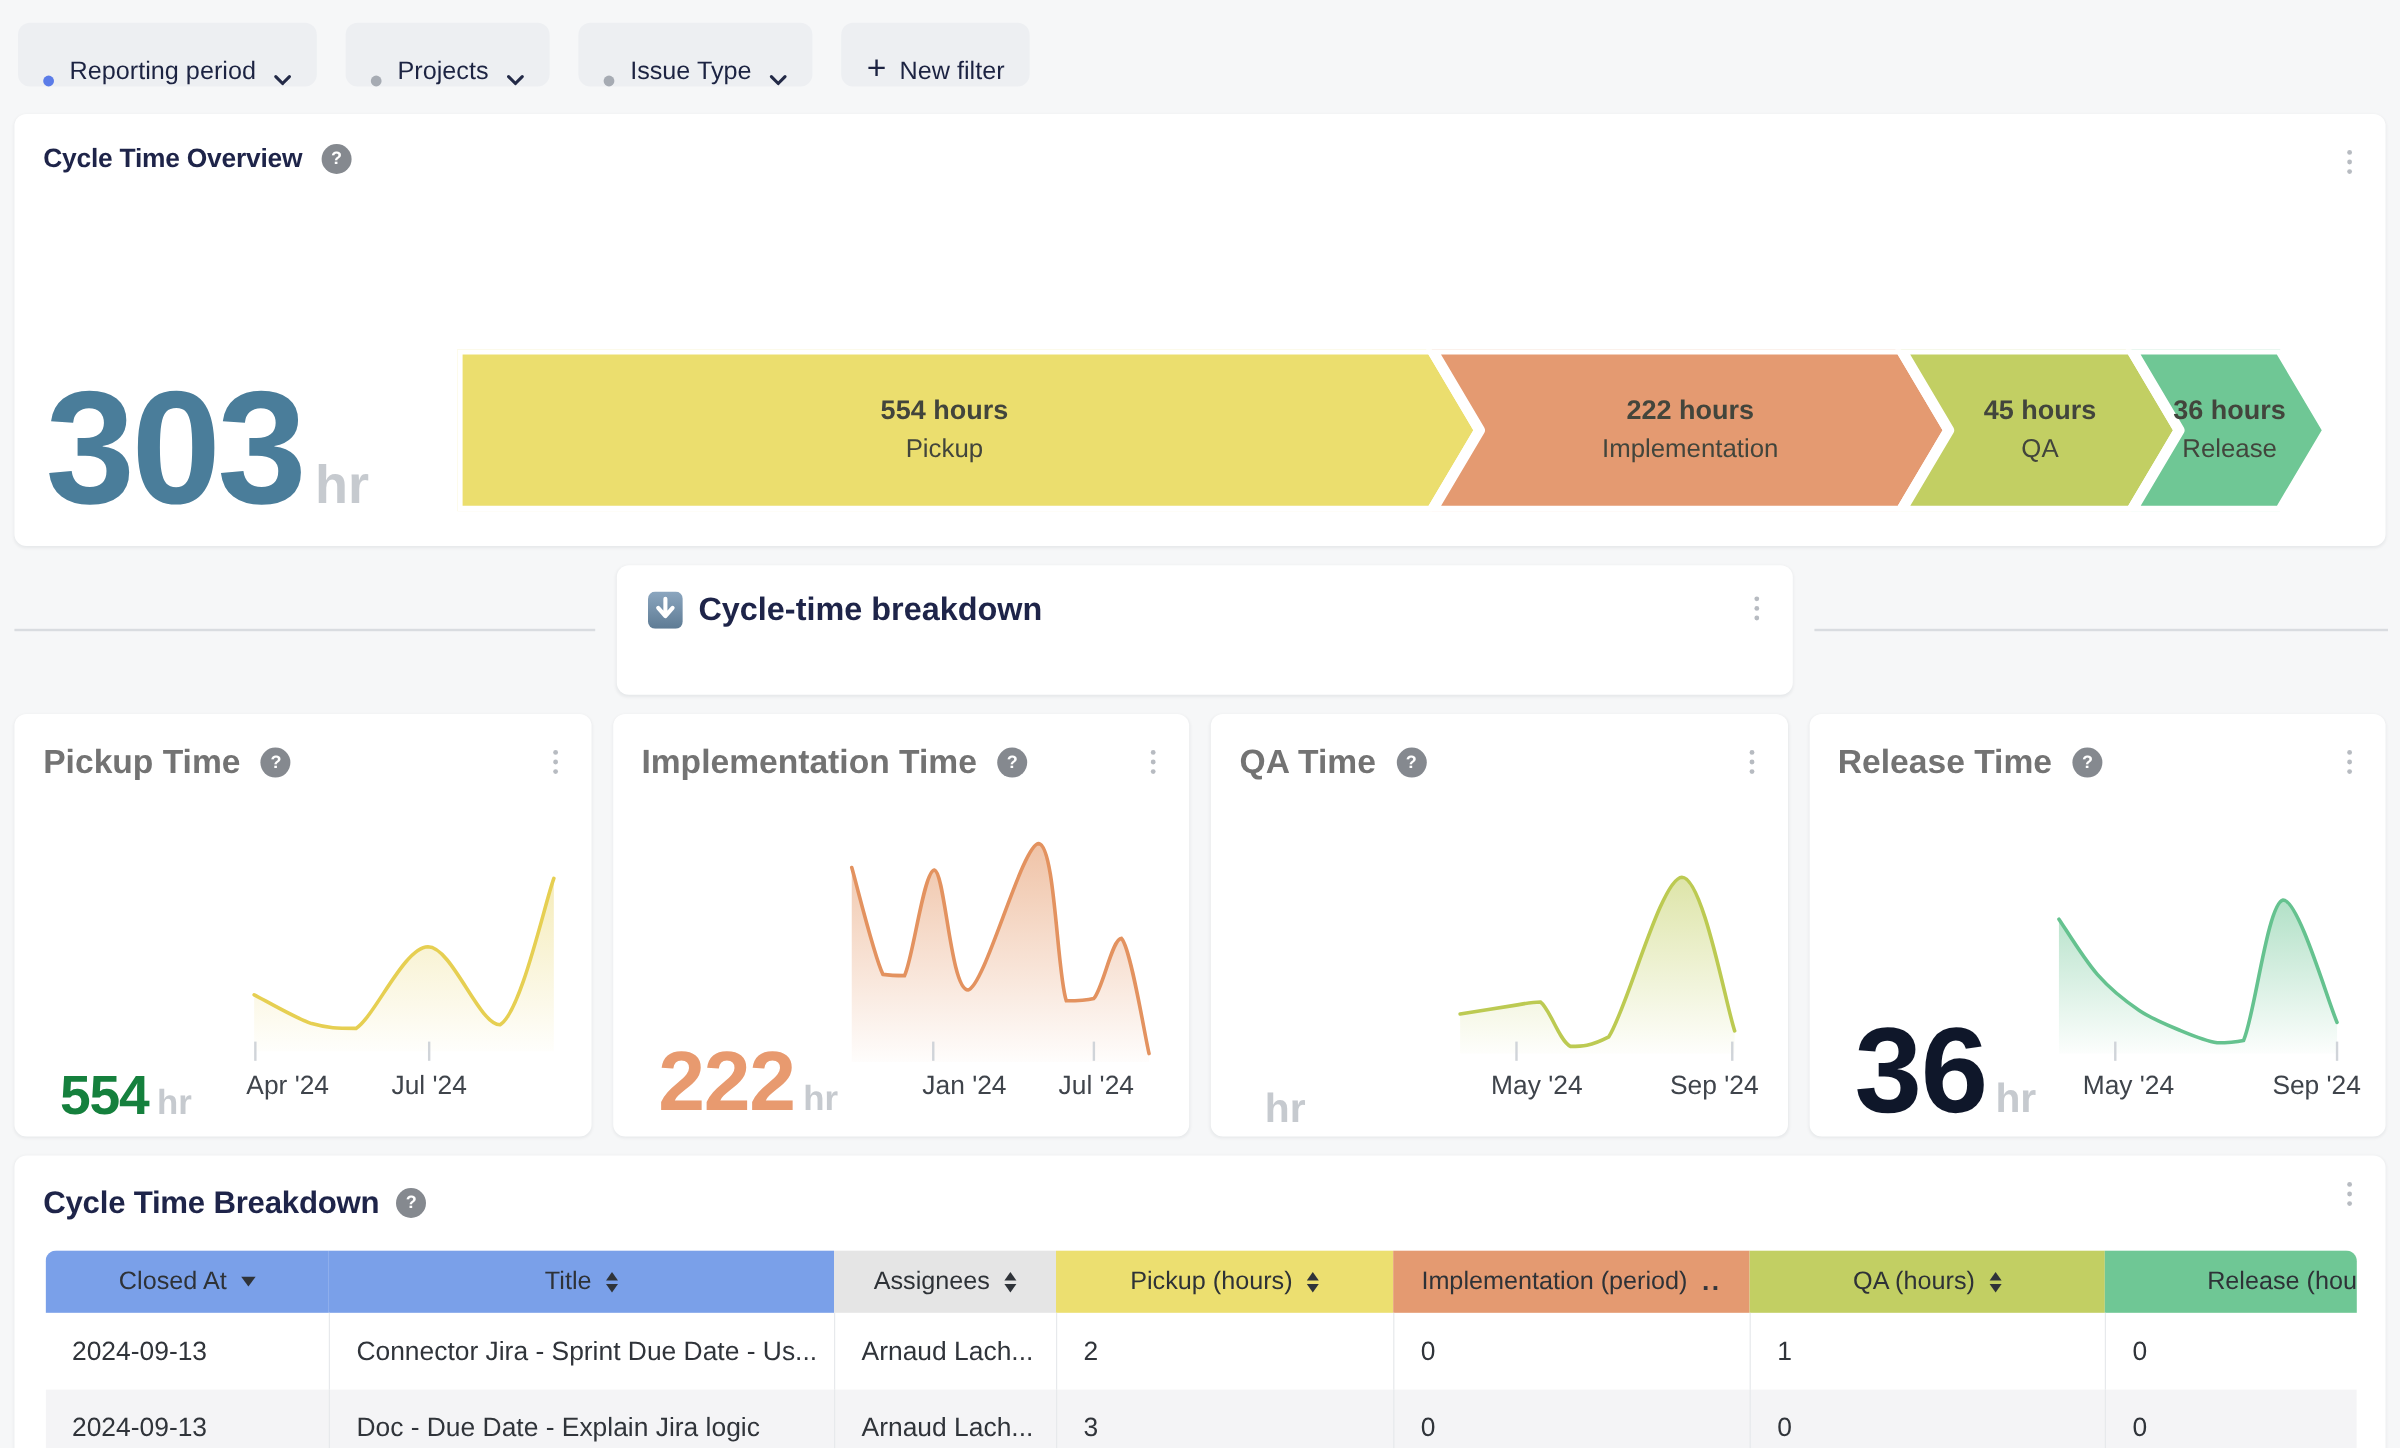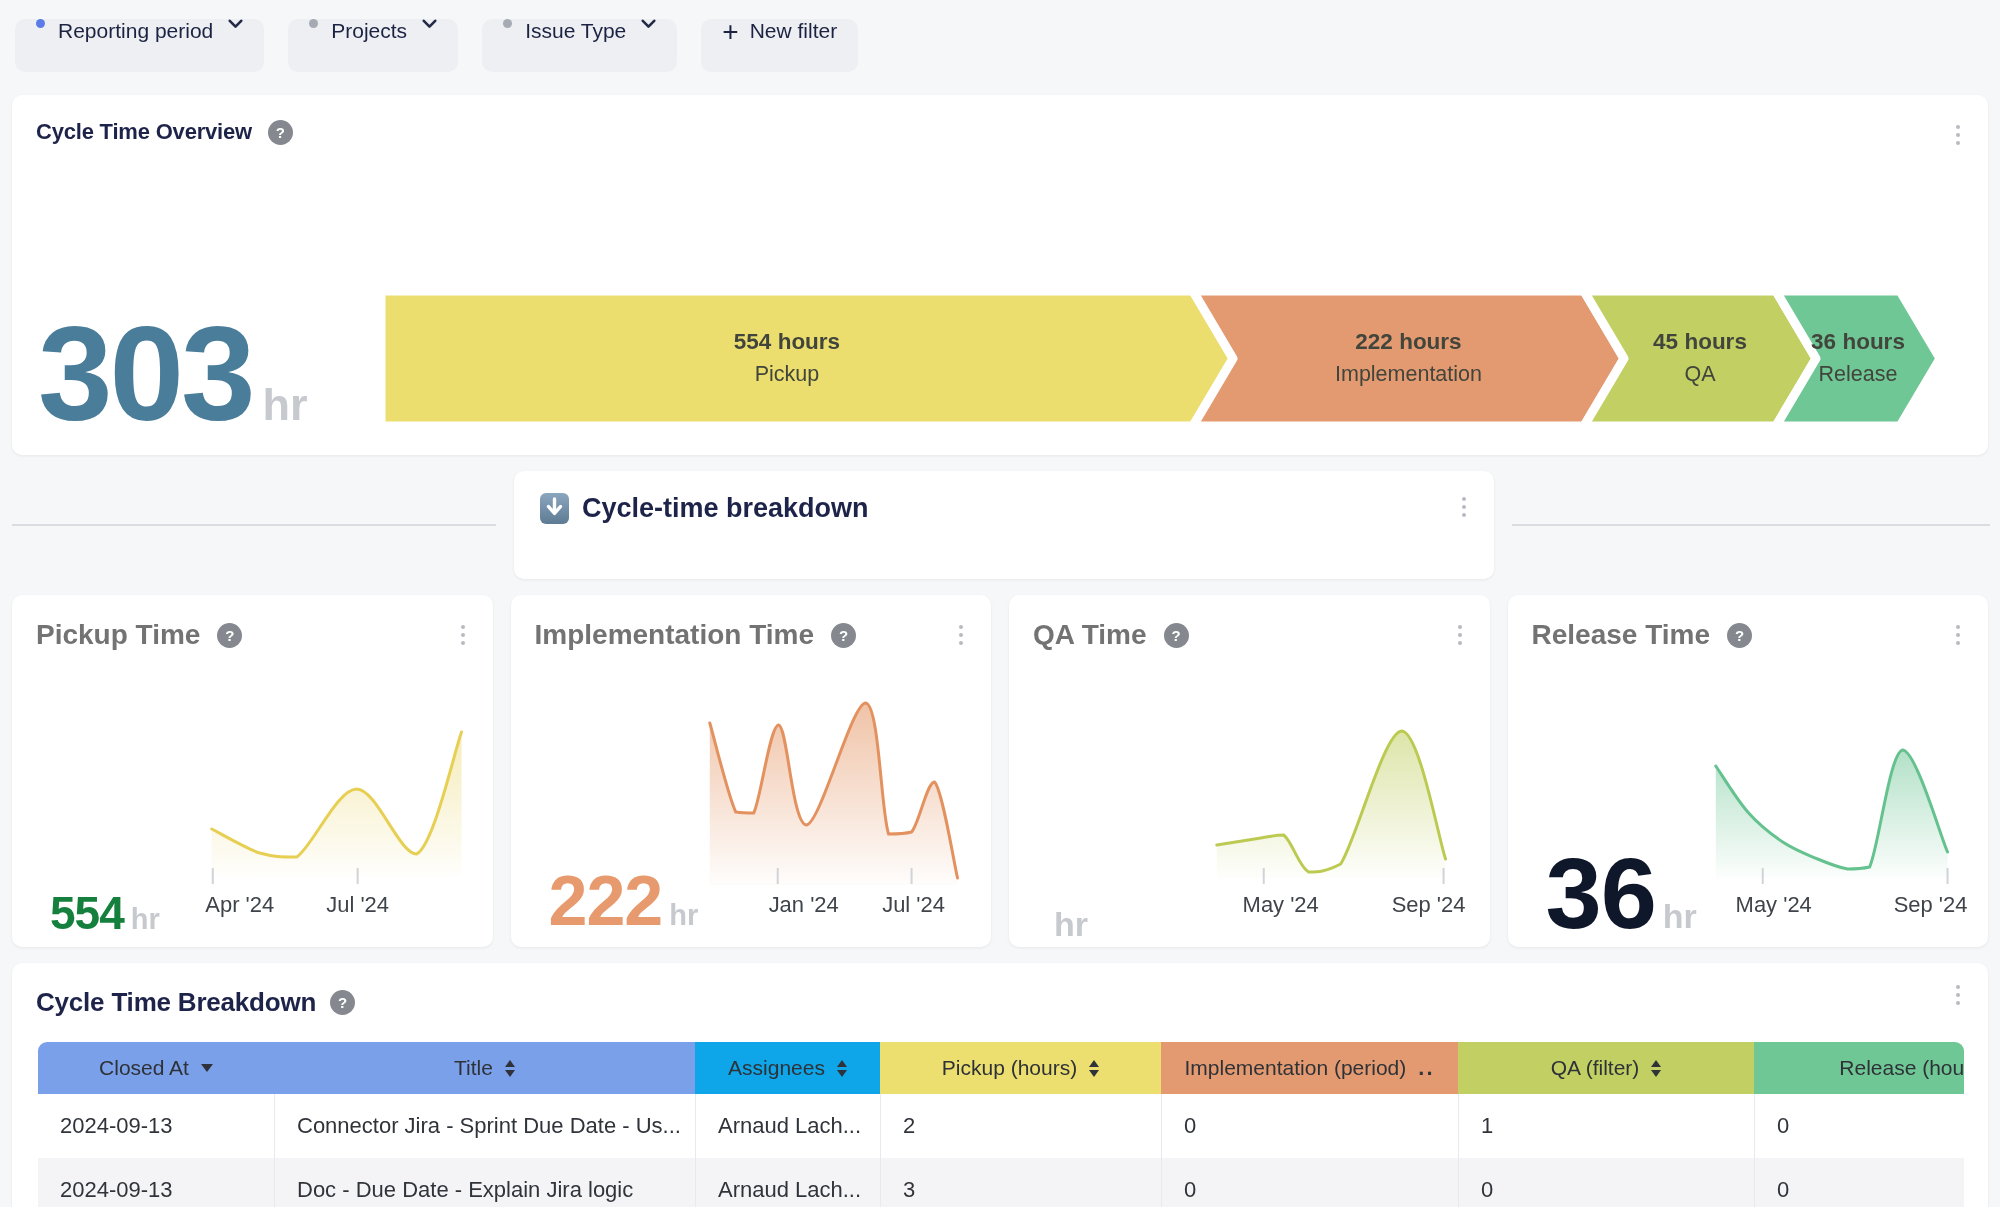--- a/index.html
+++ b/index.html
@@ -1,18 +1,18 @@
 <!DOCTYPE html>
 <html><head>
 <meta charset="utf-8">
 <style>
   html,body{margin:0;padding:0}
   body{width:2000px;height:1207px;overflow:hidden;background:#f6f7f8;font-family:"Liberation Sans",sans-serif;}
   .filterbar{display:flex;align-items:center;gap:24px;padding:19px 0 0 15px;margin-bottom:23px;height:53px}
-  .fbtn{height:53px;border-radius:10px;background:#edeff2;display:inline-flex;align-items:flex-start;padding:0 21px;font-size:21px;color:#1c2342;font-weight:500;border:none;font-family:inherit;cursor:pointer}
+  .fbtn{height:53px;border-radius:10px;background:#edeff2;display:inline-flex;align-items:flex-end;padding:0 21px;font-size:21px;color:#1c2342;font-weight:500;border:none;font-family:inherit;cursor:pointer}
   .fdot{width:9px;height:9px;border-radius:50%;margin-right:13px;flex:none}
   .fchev{margin-left:15px;display:block}
   .fplus{font-size:28px;font-weight:400;margin-right:11px;line-height:1;position:relative;top:-1px}
   .card{background:#fff;border-radius:10px;box-shadow:0 1px 3px rgba(16,24,40,.07)}
   .chead{position:absolute;top:24px;left:24px;display:flex;align-items:center;gap:16px}
   .ctitle{font-size:22px;font-weight:700;color:#1e2449;margin:0;letter-spacing:-.2px}
   .help{width:25px;height:25px;border-radius:999px;background:#85898f;color:#fff;font-size:15px;font-weight:700;display:flex;align-items:center;justify-content:center;flex:none;line-height:25px;box-sizing:border-box}
   .kebab{position:absolute;top:38px;right:28px;width:4px;height:4px;border-radius:50%;background:#b7bbc1;box-shadow:0 -8px 0 #b7bbc1,0 8px 0 #b7bbc1}
   .overview{position:relative;margin:0 12px;height:360px}
   .bignum{position:absolute;left:26px;bottom:14px;display:flex;align-items:baseline;color:#4a7d9a}
@@ -237,40 +237,40 @@
           <span>Closed At</span>
           <span class="tri-d"></span>
         </div>
         <div class="th" style="width: 421px; background: rgb(122, 160, 233);">
           <span>Title</span>
           <span class="sorts">
             <i class="up"></i>
             <i class="down"></i>
           </span>
         </div>
-        <div class="th" style="width: 185px; background: #0ea5e9;">
+        <div class="th" style="width: 185px; background: #e5e5e5;">
           <span>Assignees</span>
           <span class="sorts">
             <i class="up"></i>
             <i class="down"></i>
           </span>
         </div>
         <div class="th" style="width: 281px; background: rgb(236, 223, 112);">
           <span>Pickup (hours)</span>
           <span class="sorts">
             <i class="up"></i>
             <i class="down"></i>
           </span>
         </div>
         <div class="th" style="width: 297px; background: rgb(228, 154, 113);">
           <span>Implementation (period)</span>
           <span class="dots2">..</span>
         </div>
         <div class="th" style="width: 296px; background: rgb(194, 207, 99);">
-          <span>QA (filter)</span>
+          <span>QA (hours)</span>
           <span class="sorts">
             <i class="up"></i>
             <i class="down"></i>
           </span>
         </div>
         <div class="th" style="width: 320px; background: rgb(111, 199, 149);">
           <span>Release (hours)</span>
         </div>
       </div>
       <div class="trow" style="background: rgb(255, 255, 255);">

